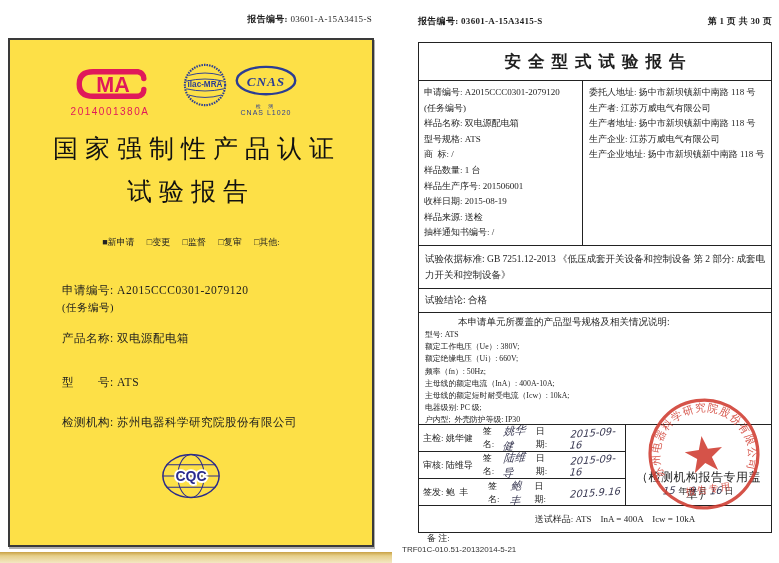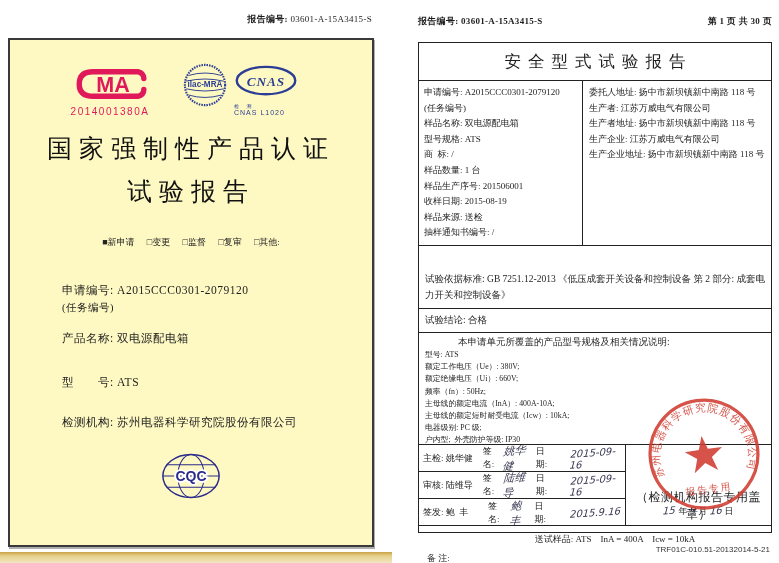--- a/index.html
+++ b/index.html
@@ -4,79 +4,79 @@
 <style>
   html,body{margin:0;padding:0;background:#ffffff;}
   #canvas{position:relative;width:779px;height:563px;background:#ffffff;overflow:hidden;
           font-family:"Liberation Serif","DejaVu Serif",serif;color:#1e1e1e;}
 
   
   #left-page{position:absolute;left:0;top:0;width:392px;height:563px;}
   .lp-report{position:absolute;top:13px;right:20px;font-size:9px;letter-spacing:.3px;}
   .lp-report b{font-weight:bold;}
   .lp-box{position:absolute;left:8px;top:38px;width:362px;height:505px;
-          border:2px solid #3a3a3a;box-shadow:1px 2px 0 rgba(110,110,110,.55);background:#fef9c3;}
+          border:2px solid #3a3a3a;box-shadow:1px 2px 0 rgba(110,110,110,.55);background:#fde047;}
   .logo-row{position:absolute;left:0;top:20px;width:100%;height:70px;}
   .cma{position:absolute;left:58px;top:4px;text-align:center;}
   .cma-code{color:#e0195a;font-size:10px;letter-spacing:1.5px;margin-top:-2px;
             font-family:"Liberation Sans",sans-serif;}
   .ilac{position:absolute;left:172px;top:2px;}
-  .cnas{position:absolute;left:224px;top:4px;text-align:left;color:#2b3d94;
+  .cnas{position:absolute;left:224px;top:4px;text-align:center;color:#2b3d94;
         font-family:"Liberation Sans",sans-serif;}
   .cnas-sub1{font-size:5px;letter-spacing:3px;margin-top:1px;}
   .cnas-sub2{font-size:7px;letter-spacing:1px;}
-  .lp-title{position:absolute;left:0;top:92px;width:100%;text-align:center;
+  .lp-title{position:absolute;left:6px;top:92px;width:100%;text-align:center;
             font-size:25px;letter-spacing:7px;font-weight:500;color:#111;}
   .lp-title2{position:absolute;left:0;top:135px;width:100%;text-align:center;
              font-size:25px;letter-spacing:7px;font-weight:500;color:#111;}
   .lp-checks{position:absolute;left:0;top:196px;width:100%;text-align:center;font-size:9px;color:#222;}
   .lp-checks span{margin:0 5px;}
   .lp-field{position:absolute;left:52px;font-size:11.5px;letter-spacing:.5px;white-space:pre;}
   .lp-f1{top:243px;} .lp-f2{top:261px;font-size:10.5px;} .lp-f3{top:291px;}
   .lp-f4{top:335px;} .lp-f5{top:375px;}
   .cqc{position:absolute;left:0;top:412px;width:100%;text-align:center;}
   .gold-strip{position:absolute;left:0;top:552px;width:392px;height:11px;
               background:linear-gradient(180deg,#c9a145 0%,#e6cf8a 35%,#f3e7c2 100%);}
 
   
   #right-page{position:absolute;left:400px;top:0;width:379px;height:563px;font-size:9px;}
   .rp-head{position:absolute;top:15px;left:18px;right:7px;display:flex;justify-content:space-between;
            font-size:9px;font-weight:bold;letter-spacing:.3px;}
   .rtable{position:absolute;left:18px;top:42px;width:354px;height:491px;
           border:1.5px solid #222;box-sizing:border-box;background:#fff;}
   .r-row{box-sizing:border-box;border-bottom:1px solid #222;}
   .r-title{height:38px;display:flex;align-items:center;justify-content:center;
-           font-size:16.5px;font-weight:normal;letter-spacing:7px;padding-left:7px;}
+           font-size:16.5px;font-weight:bold;letter-spacing:7px;padding-left:7px;}
   .r-info{height:165px;display:flex;}
   .r-info-left{width:164px;border-right:1px solid #222;padding:4px 5px;box-sizing:border-box;}
   .r-info-left div{line-height:15.6px;white-space:pre-wrap;}
   .r-info-right{flex:1;padding:4px 6px;box-sizing:border-box;}
   .r-info-right div{line-height:15.6px;white-space:pre-wrap;}
-  .r-standard{height:43px;padding:5px 6px;line-height:16px;font-size:9.5px;white-space:pre-wrap;margin-top:20px;}
+  .r-standard{height:43px;padding:5px 6px;line-height:16px;font-size:9.5px;white-space:pre-wrap;}
   .r-conclusion{height:24px;padding:5px 6px;font-size:9.5px;}
   .r-coverage{height:112px;padding:3px 6px;}
   .r-coverage .cov-title{font-size:9.5px;line-height:13px;margin-left:33px;}
   .r-coverage .spec{font-size:7.8px;line-height:12.2px;white-space:pre-wrap;}
   .r-sigblock{height:81px;display:flex;}
   .r-sig-left{width:207px;border-right:1px solid #222;box-sizing:border-box;}
   .r-sig-row{height:27px;box-sizing:border-box;border-bottom:1px solid #222;display:flex;
              align-items:center;padding:0 4px;}
   .r-sig-row:last-child{border-bottom:none;}
   .r-sig-row .role{width:68px;white-space:pre;}
   .r-sig-row .slabel{margin-right:2px;}
   .r-sig-row .dlabel{margin-left:4px;margin-right:16px;font-family:Liberation Serif, serif;}
   .r-stampcell{flex:1;position:relative;}
   .stamp-caption{position:absolute;left:0;top:44px;width:100%;text-align:center;font-size:12px;
                  letter-spacing:.5px;color:#222;}
   .stamp-date{position:absolute;left:0;top:60px;width:100%;text-align:center;font-size:9px;color:#222;}
   .r-remark{height:27px;display:flex;border-bottom:none;}
   .r-remark-label{width:40px;border-right:1px solid #222;display:flex;align-items:center;
                   justify-content:center;box-sizing:border-box;white-space:pre;margin-top:32px;}
   .r-remark-val{flex:1;display:flex;align-items:center;justify-content:center;white-space:pre;}
-  .rp-foot{position:absolute;top:545px;left:2px;right:9px;display:flex;justify-content:flex-end;
+  .rp-foot{position:absolute;top:545px;left:2px;right:9px;display:flex;justify-content:flex-start;
            font-size:8px;color:#333;font-family:"Liberation Sans",sans-serif;}
 
   
   .hand{font-family:"DejaVu Sans",sans-serif;font-style:italic;color:#23233f;
         transform:rotate(-4deg) skewX(-8deg);display:inline-block;font-size:11px;opacity:.9;}
   .hand-sm{font-size:10px;}
 
   
   .stamp-svg{position:absolute;left:243px;top:393px;transform:rotate(-8deg);opacity:.88;pointer-events:none;}
 </style>

